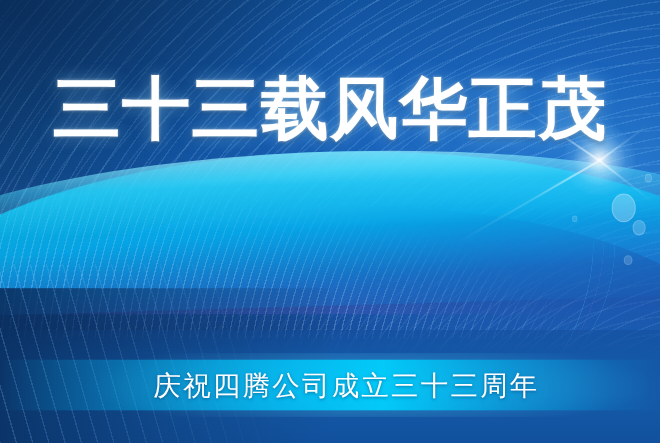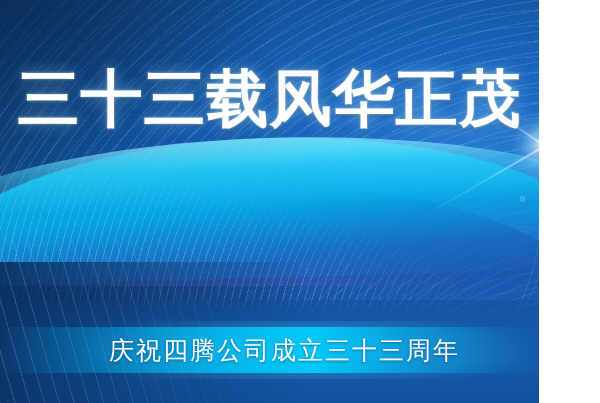--- a/index.html
+++ b/index.html
@@ -7,21 +7,21 @@
     margin: 0;
     padding: 0;
     background: #ffffff;
   }
   body {
     font-family: "Liberation Sans", "DejaVu Sans", sans-serif;
   }
 
   #banner {
     position: relative;
-    width: 539px;
+    width: 600px;
     height: 403px;
     overflow: hidden;
     background: #701a75;
   }
 
   
   .layer {
     position: absolute;
     inset: 0;
     pointer-events: none;

